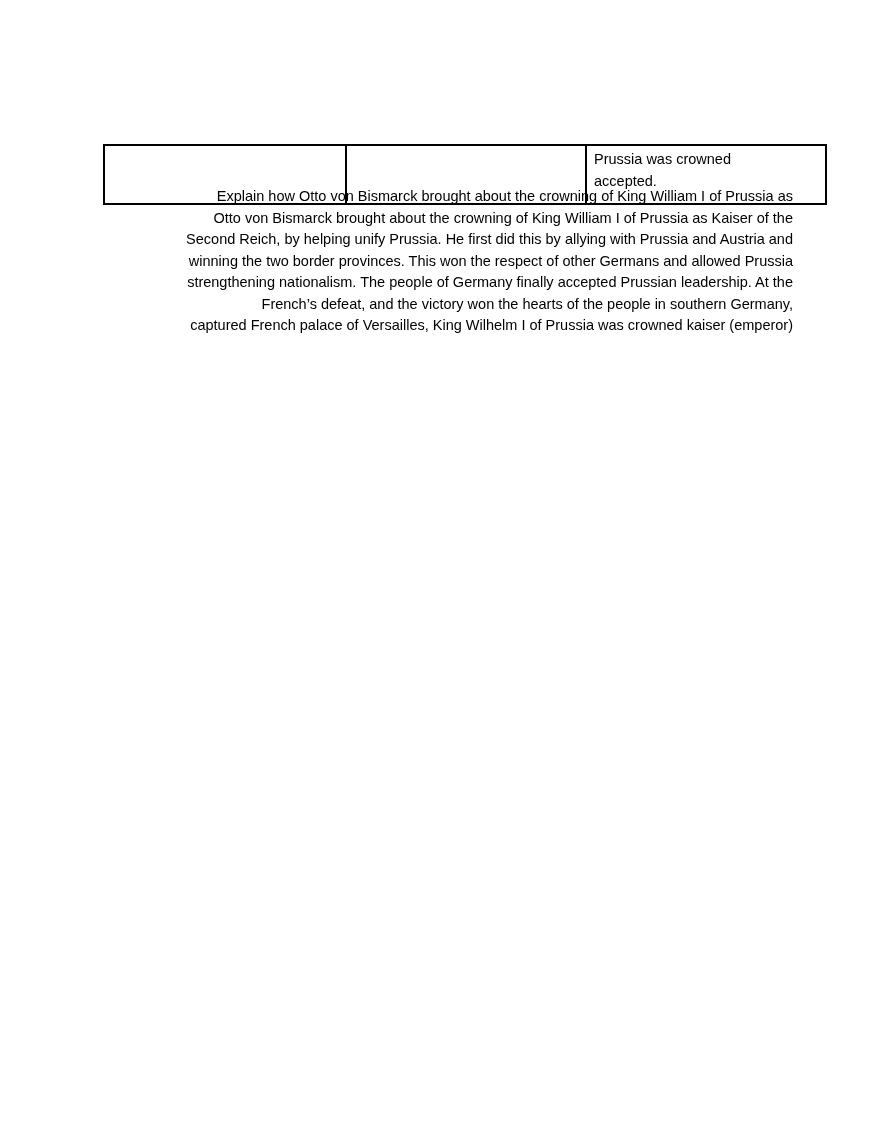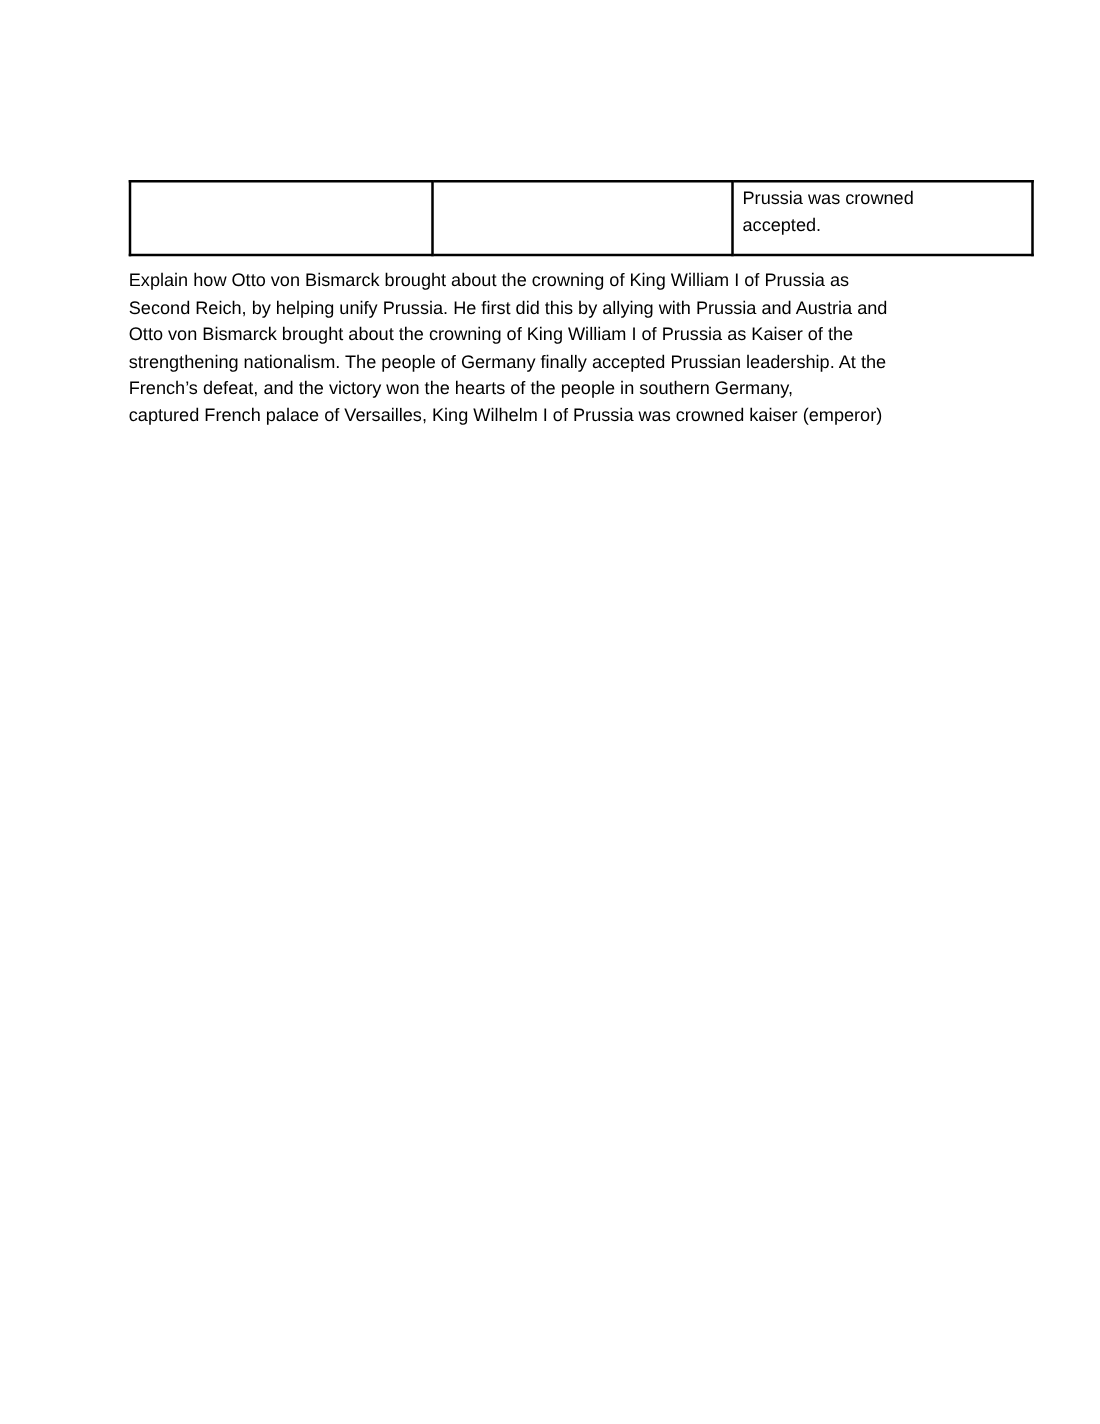--- a/index.html
+++ b/index.html
@@ -32,24 +32,25 @@
     padding: 3px 7px;
     font-size: 14.5px;
     line-height: 21.5px;
   }
   .col-1 { width: 226px; }
   .col-2 { width: 224px; }
   .col-3 { width: 224px; }
   .body-text {
     position: absolute;
     left: 103px;
-    top: 215px;
+    top: 186px;
     width: 690px;
     font-size: 14.5px;
     line-height: 21.5px;
+    text-align: right;
   }
   .text-line {
     white-space: pre;
   }
 </style>
 </head>
 <body>
 
 <div class="page">
 
@@ -64,21 +65,22 @@
         </td>
       </tr>
     </tbody>
   </table>
 
   <div class="body-text">
     <div>
       <div class="text-line">Explain how Otto von Bismarck brought about the crowning of King William I of Prussia as</div>
     </div>
     <div>
+      <div class="text-line">Otto von Bismarck brought about the crowning of King William I of Prussia as Kaiser of the</div>
       <div class="text-line">Second Reich, by helping unify Prussia. He first did this by allying with Prussia and Austria and</div>
-      <div class="text-line">Otto von Bismarck brought about the crowning of King William I of Prussia as Kaiser of the</div>
+      <div class="text-line">winning the two border provinces. This won the respect of other Germans and allowed Prussia</div>
       <div class="text-line">strengthening nationalism. The people of Germany finally accepted Prussian leadership. At the</div>
       <div class="text-line">French’s defeat, and the victory won the hearts of the people in southern Germany,</div>
       <div class="text-line">captured French palace of Versailles, King Wilhelm I of Prussia was crowned kaiser (emperor)</div>
     </div>
   </div>
 
 </div>
 
 </body></html>

